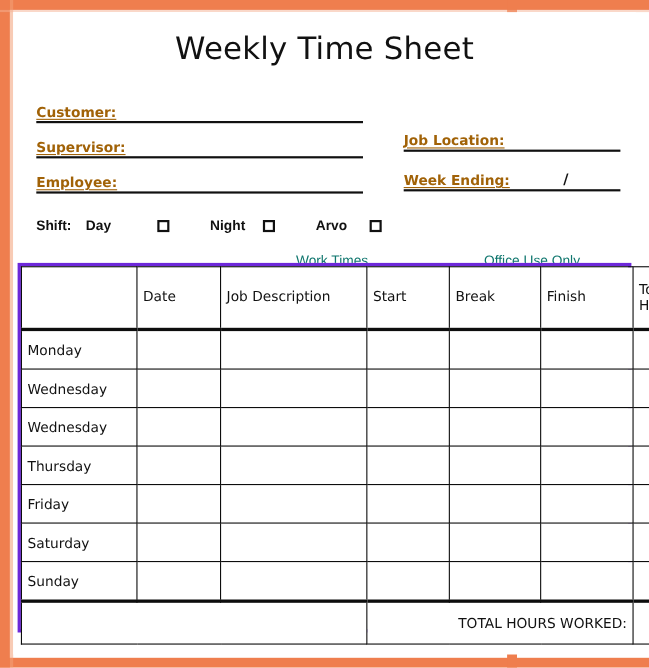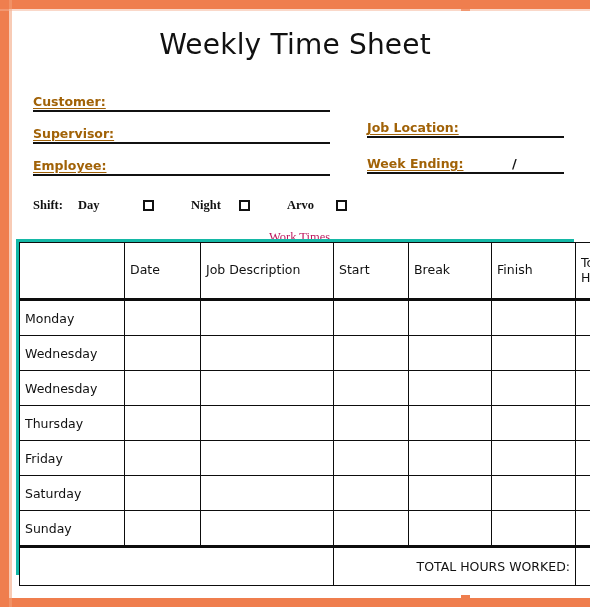--- a/index.html
+++ b/index.html
@@ -110,21 +110,21 @@
     height: 20px;
   }
   #shift-row .shift-label,
   #shift-row .opt-label {
     position: absolute;
     top: 2px;
     font-size: 12.5px;
     font-weight: 700;
     color: #111111;
     white-space: nowrap;
-    font-family: Liberation Serif, serif;
+    font-family: Liberation Sans, sans-serif;
   }
   #shift-row .shift-label { left: 0; }
   .checkbox {
     position: absolute;
     top: 4px;
     width: 11px;
     height: 11px;
     border: 2px solid #111111;
     background: #ffffff;
     box-sizing: border-box;
@@ -135,35 +135,35 @@
   .opt-1-box   { left: 206px; }
   .opt-2-label { left: 254px; }
   .opt-2-box   { left: 303px; }
 
   
   .group-caption {
     position: absolute;
     top: 219px;
     font-size: 12.5px;
     font-weight: 400;
-    color: #be185d;
+    color: #0f766e;
     white-space: nowrap;
-    font-family: Liberation Serif, serif;
+    font-family: Liberation Sans, sans-serif;
   }
   #cap-work   { left: 257px; }
   #cap-office { left: 428px; }
 
   
   #grid {
     position: absolute;
     left: 4px;
     top: 228px;
     width: 558px;
     height: 336px;
-    border: 3px solid #14b8a6;
+    border: 3px solid #6d28d9;
     box-sizing: border-box;
     background: #ffffff;
   }
   table.sheet-table {
     width: 100%;
     height: 100%;
     border-collapse: collapse;
     table-layout: fixed;
   }
   table.sheet-table td {
@@ -241,20 +241,21 @@
       <span class="checkbox opt-0-box"></span>
 
       <span class="opt-label opt-1-label">Night</span>
       <span class="checkbox opt-1-box"></span>
 
       <span class="opt-label opt-2-label">Arvo</span>
       <span class="checkbox opt-2-box"></span>
     </div>
 
     <div class="group-caption" id="cap-work">Work Times</div>
+    <div class="group-caption" id="cap-office">Office Use Only</div>
 
     <div id="grid">
       <table class="sheet-table">
         <tbody>
           <tr class="hdr">
             <td class="col-day first-row-left"></td>
             <td class="col-date">Date</td>
             <td class="col-desc">Job Description</td>
             <td class="col-start">Start</td>
             <td class="col-break">Break</td>

